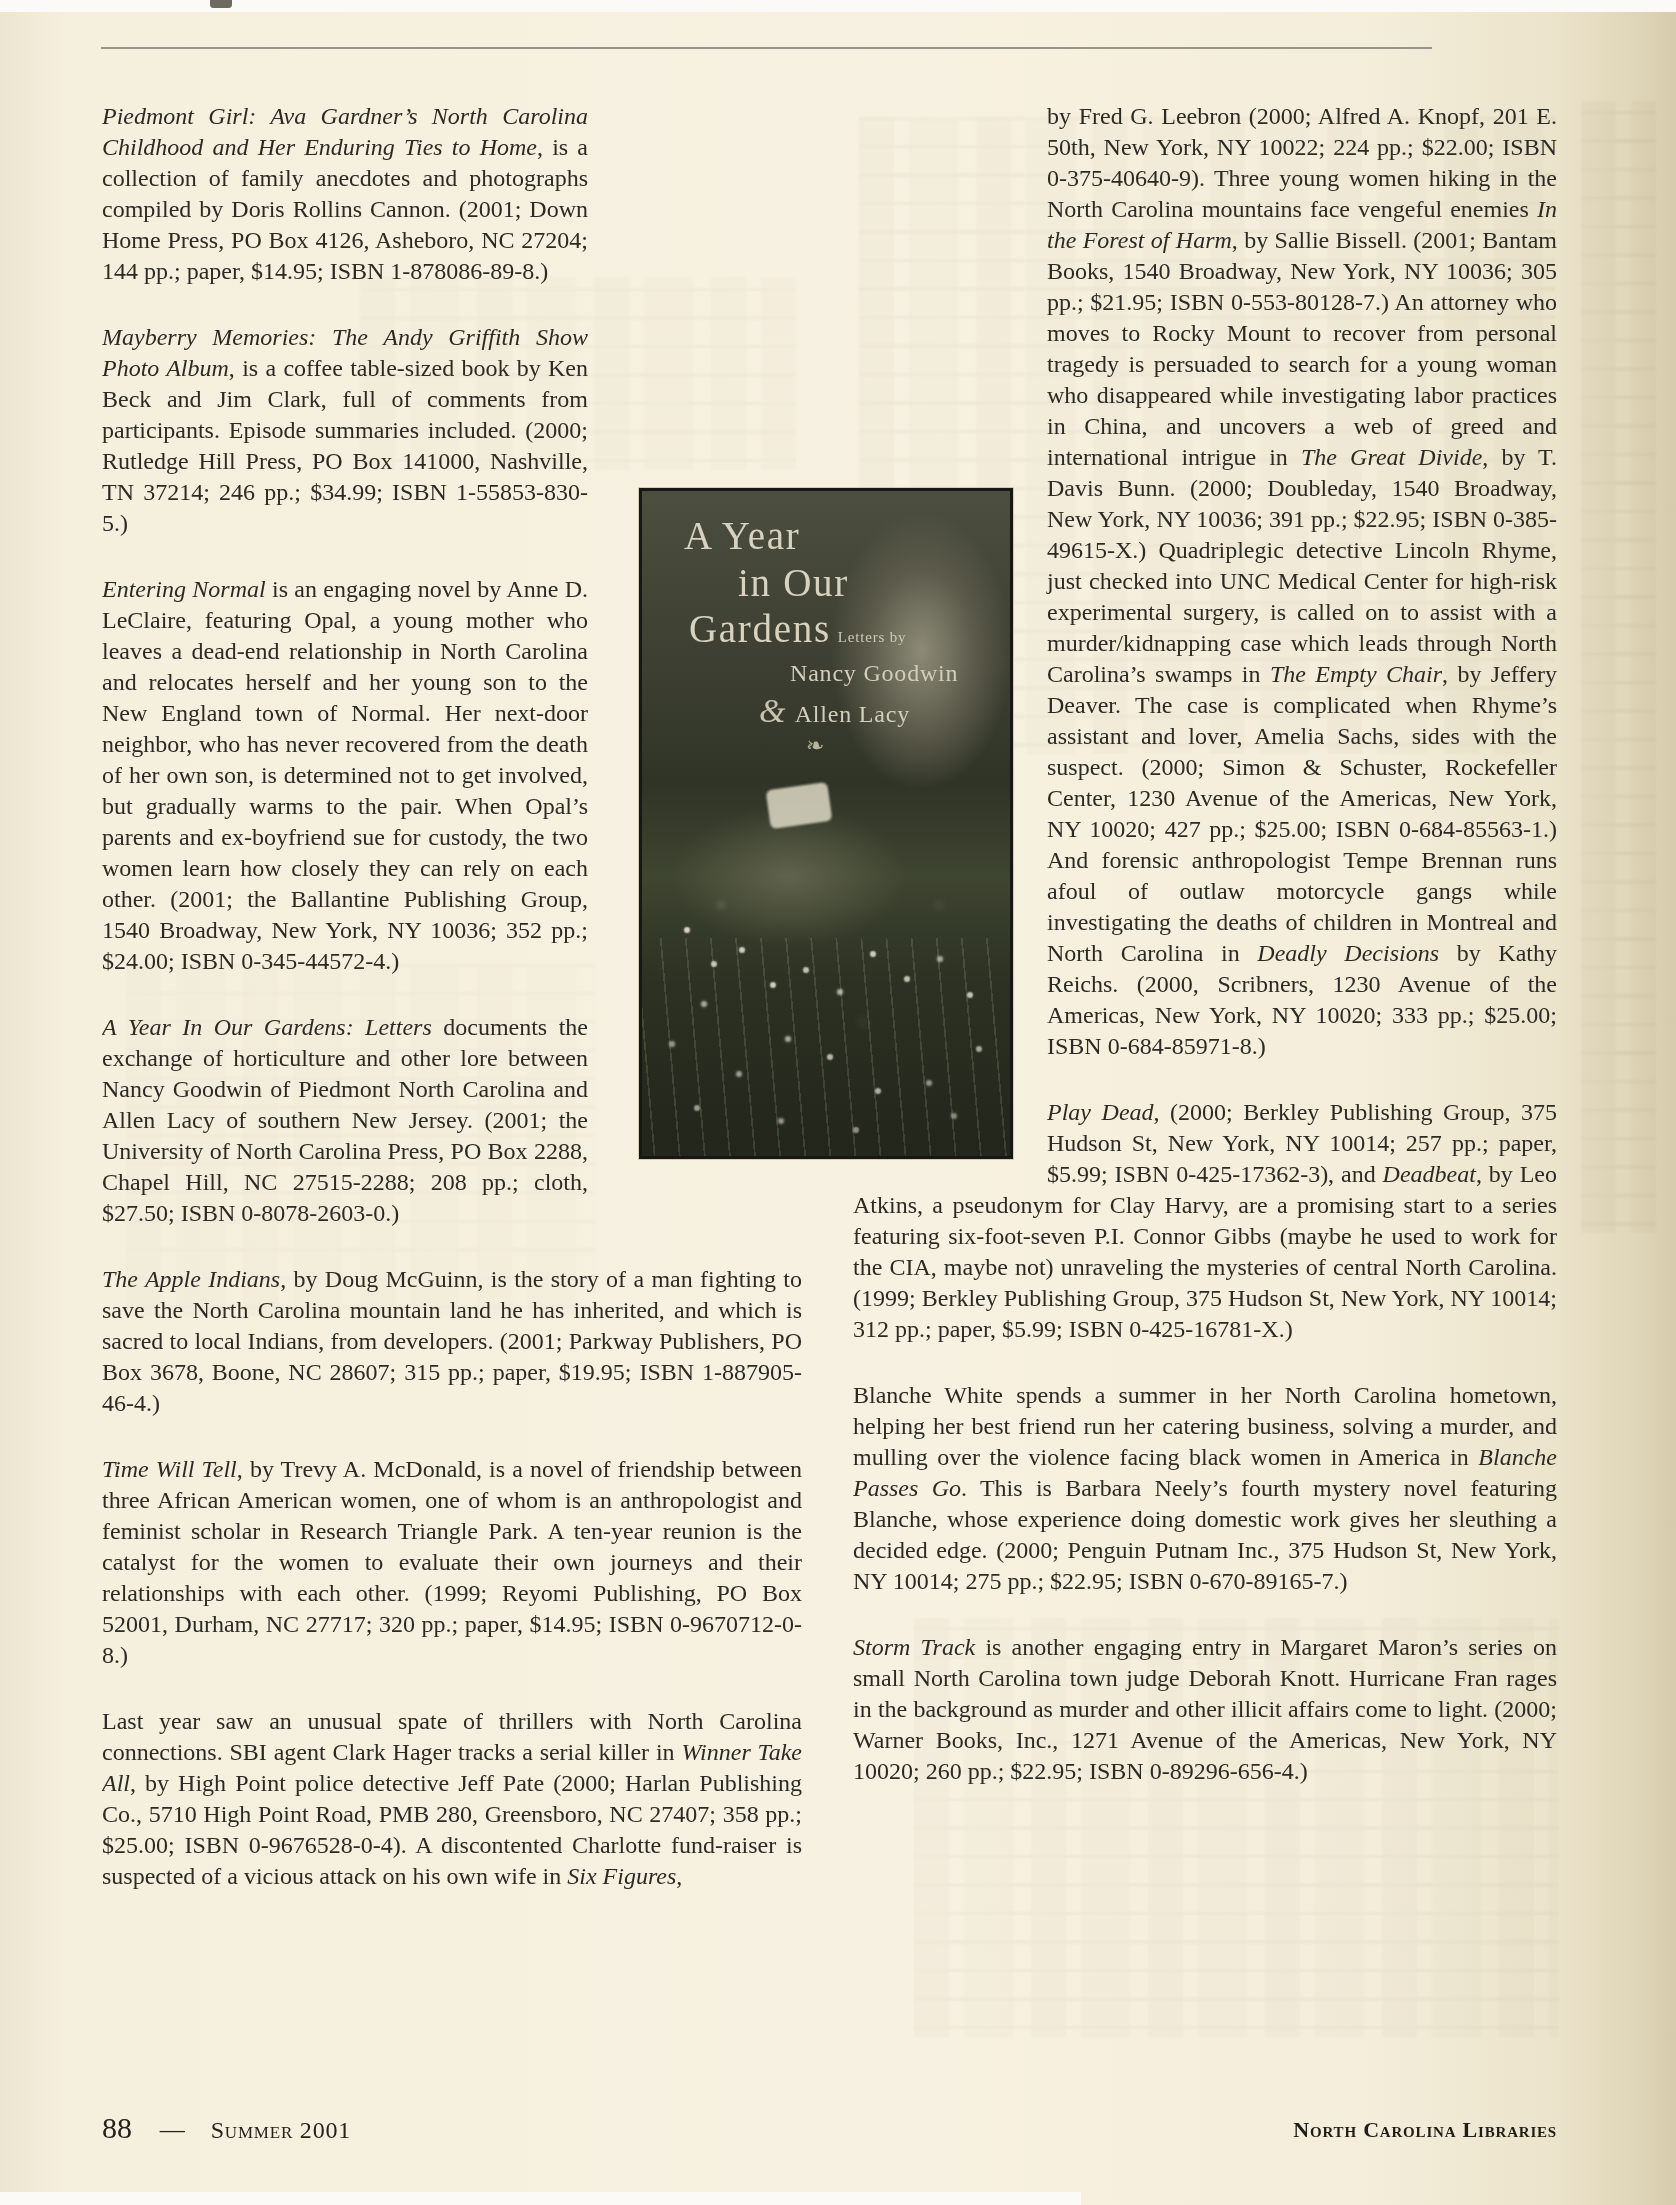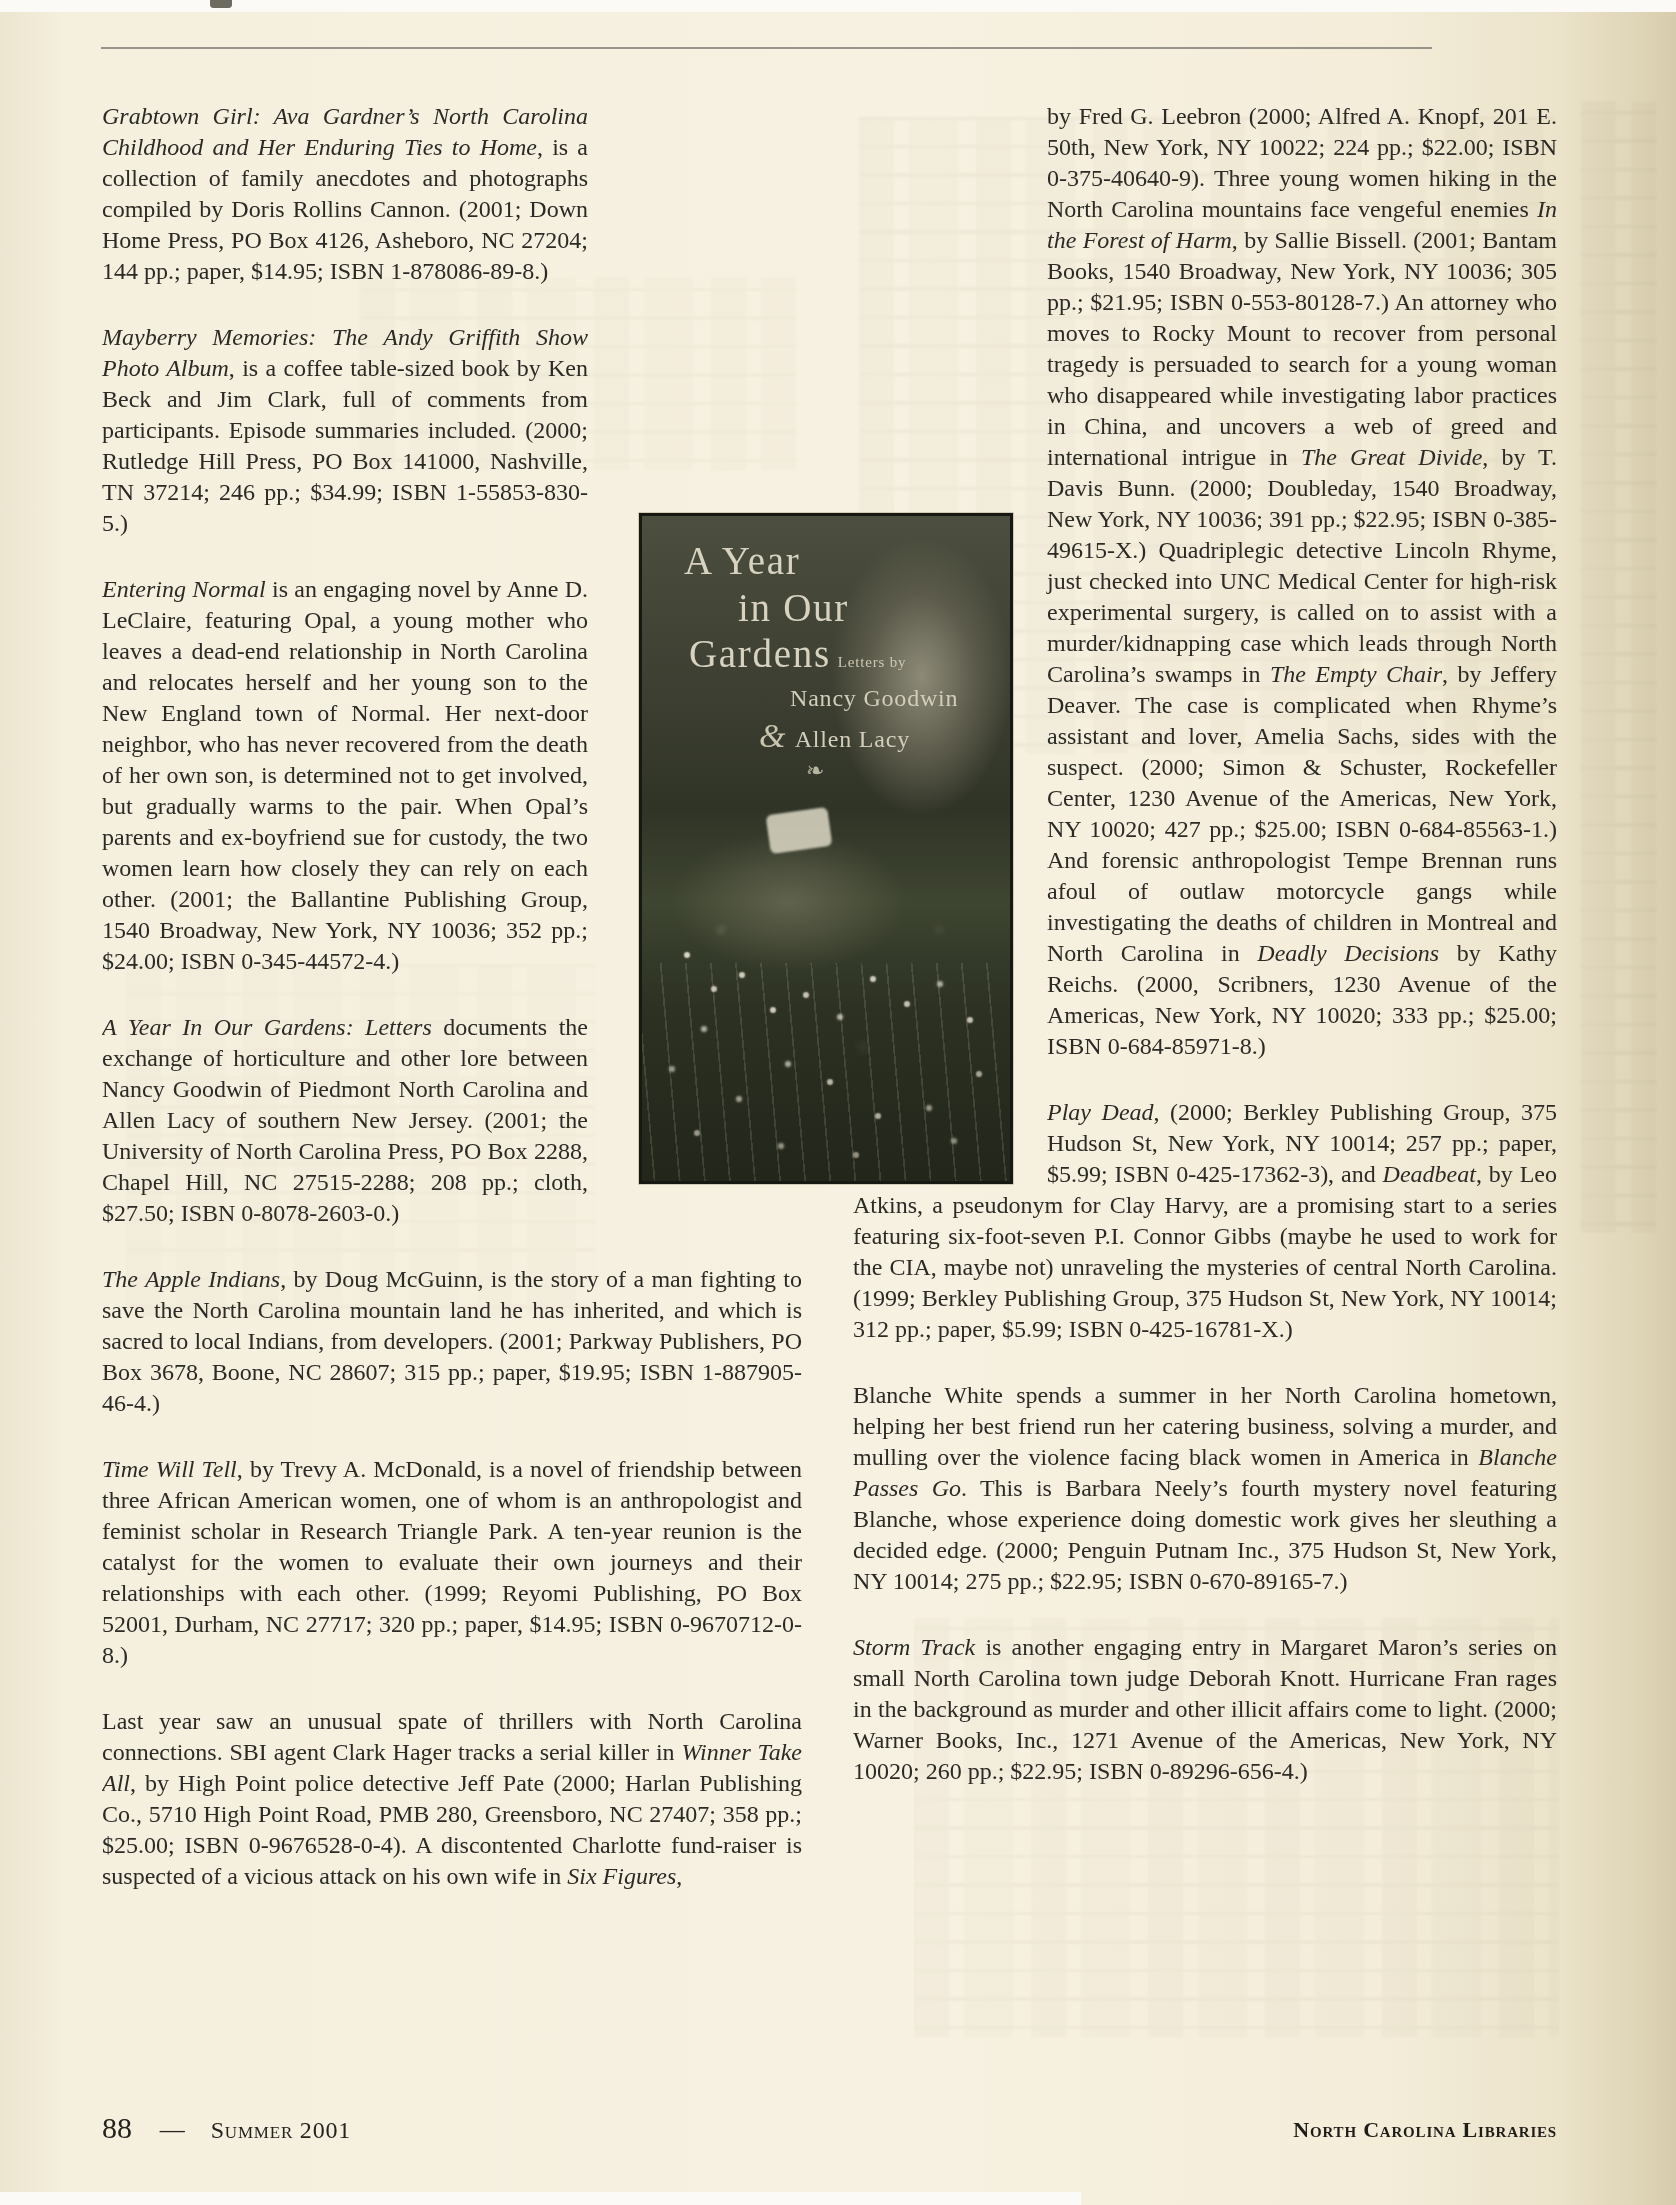--- a/index.html
+++ b/index.html
@@ -39,21 +39,21 @@
   }
   .col-left{left:102px;width:700px;}
   .col-right{left:853px;width:704px;}
   .col p{margin:0 0 35px 0;}
   .col em{font-style:italic;}
   .wrap-spacer-right{float:right;width:214px;height:671px;margin-top:412px;}
   .wrap-spacer-left{float:left;width:194px;height:671px;margin-top:412px;}
 
   
   .book-cover{
-    position:absolute;left:639px;top:513px;width:374px;height:671px;
+    position:absolute;left:639px;top:488px;width:374px;height:671px;
     box-sizing:border-box;border:3.4px solid #181812;background:#2e3126;
     box-shadow:0 0 0 0.8px #c9c2ac;
   }
   .cover-photo{
     position:absolute;inset:0;overflow:hidden;
     background:
       radial-gradient(ellipse 126px 193px at 76% 24%, #8d8a77 0%, #5c5b4b 42%, rgba(60,62,48,0) 72%),
       radial-gradient(ellipse 168px 101px at 40% 58%, rgba(130,128,105,.5) 0%, rgba(60,62,48,0) 70%),
       linear-gradient(180deg,#4c4f3f 0%,#3b3e30 28%,#303427 44%,#3e4530 58%,#2c3123 74%,#22261b 100%);
   }
@@ -116,21 +116,21 @@
 <div class="bleed bleed-1"></div>
 <div class="bleed bleed-2"></div>
 <div class="bleed bleed-3"></div>
 <div class="bleed bleed-4"></div>
 <div class="bleed bleed-5"></div>
 
 <div class="top-rule"></div>
 
 <div class="col col-left">
   <div class="wrap-spacer-right"></div>
-  <p><em>Grabtown Girl: Ava Gardner’s North Carolina Childhood and Her Enduring Ties to Home</em>, is a collection of family anecdotes and photographs compiled by Doris Rollins Cannon. (2001; Down Home Press, PO Box 4126, Asheboro, NC 27204; 144 pp.; paper, $14.95; ISBN 1-878086-89-8.)</p>
+  <p><em>Piedmont Girl: Ava Gardner’s North Carolina Childhood and Her Enduring Ties to Home</em>, is a collection of family anecdotes and photographs compiled by Doris Rollins Cannon. (2001; Down Home Press, PO Box 4126, Asheboro, NC 27204; 144 pp.; paper, $14.95; ISBN 1-878086-89-8.)</p>
   <p><em>Mayberry Memories: The Andy Griffith Show Photo Album</em>, is a coffee table-sized book by Ken Beck and Jim Clark, full of comments from participants. Episode summaries included. (2000; Rutledge Hill Press, PO Box 141000, Nashville, TN 37214; 246 pp.; $34.99; ISBN 1-55853-830-5.)</p>
   <p><em>Entering Normal</em> is an engaging novel by Anne D. LeClaire, featuring Opal, a young mother who leaves a dead-end relationship in North Carolina and relocates herself and her young son to the New England town of Normal. Her next-door neighbor, who has never recovered from the death of her own son, is determined not to get involved, but gradually warms to the pair. When Opal’s parents and ex-boyfriend sue for custody, the two women learn how closely they can rely on each other. (2001; the Ballantine Publishing Group, 1540 Broadway, New York, NY 10036; 352 pp.; $24.00; ISBN 0-345-44572-4.)</p>
   <p><em>A Year In Our Gardens: Letters</em> documents the exchange of horticulture and other lore between Nancy Goodwin of Piedmont North Carolina and Allen Lacy of southern New Jersey. (2001; the University of North Carolina Press, PO Box 2288, Chapel Hill, NC 27515-2288; 208 pp.; cloth, $27.50; ISBN 0-8078-2603-0.)</p>
   <p><em>The Apple Indians</em>, by Doug McGuinn, is the story of a man fighting to save the North Carolina mountain land he has inherited, and which is sacred to local Indians, from developers. (2001; Parkway Publishers, PO Box 3678, Boone, NC 28607; 315 pp.; paper, $19.95; ISBN 1-887905-46-4.)</p>
   <p><em>Time Will Tell</em>, by Trevy A. McDonald, is a novel of friendship between three African American women, one of whom is an anthropologist and feminist scholar in Research Triangle Park. A ten-year reunion is the catalyst for the women to evaluate their own journeys and their relationships with each other. (1999; Reyomi Publishing, PO Box 52001, Durham, NC 27717; 320 pp.; paper, $14.95; ISBN 0-9670712-0-8.)</p>
   <p>Last year saw an unusual spate of thrillers with North Carolina connections. SBI agent Clark Hager tracks a serial killer in <em>Winner Take All</em>, by High Point police detective Jeff Pate (2000; Harlan Publishing Co., 5710 High Point Road, PMB 280, Greensboro, NC 27407; 358 pp.; $25.00; ISBN 0-9676528-0-4). A discontented Charlotte fund-raiser is suspected of a vicious attack on his own wife in <em>Six Figures</em>,</p>
 </div>
 
 <div class="col col-right">
   <div class="wrap-spacer-left"></div>

